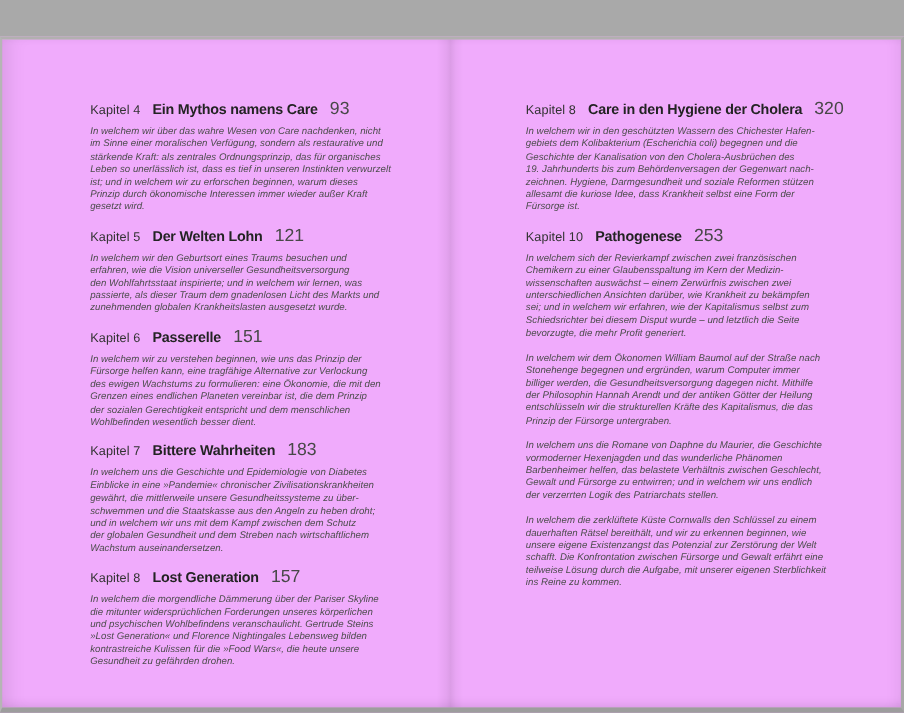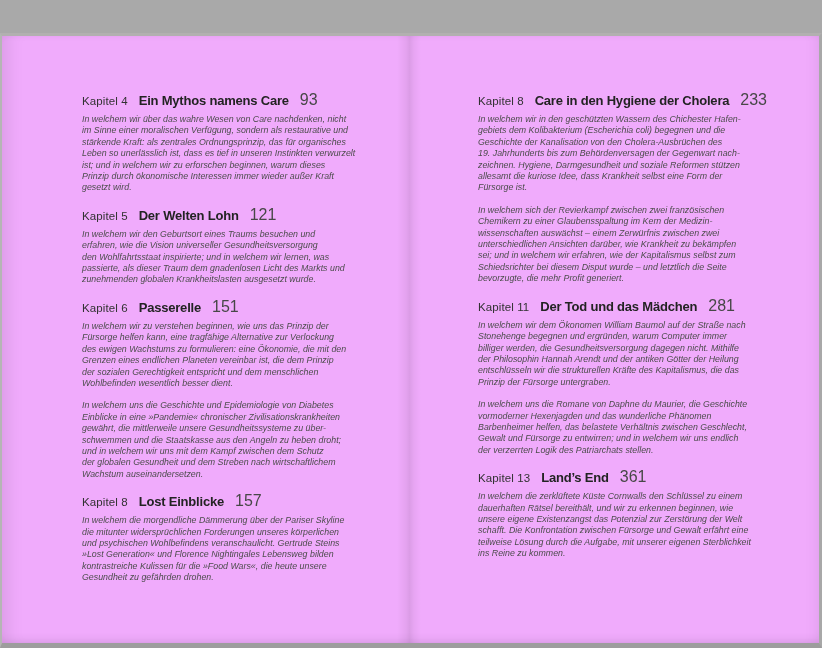--- a/index.html
+++ b/index.html
@@ -124,99 +124,99 @@
     </div>
     <p class="ch-desc">In welchem wir zu verstehen beginnen, wie uns das Prinzip der
 Fürsorge helfen kann, eine tragfähige Alternative zur Verlockung
 des ewigen Wachstums zu formulieren: eine Ökonomie, die mit den
 Grenzen eines endlichen Planeten vereinbar ist, die dem Prinzip
 der sozialen Gerechtigkeit entspricht und dem menschlichen
 Wohlbefinden wesentlich besser dient.</p>
   </div>
 
   <div class="chapter">
+    <div class="chapter-heading">
+      <span class="ch-label">Kapitel 7</span>
+      <span class="ch-title">Bittere Wahrheiten</span>
+      <span class="ch-page">183</span>
+    </div>
     <p class="ch-desc">In welchem uns die Geschichte und Epidemiologie von Diabetes
 Einblicke in eine »Pandemie« chronischer Zivilisationskrankheiten
 gewährt, die mittlerweile unsere Gesundheitssysteme zu über-
 schwemmen und die Staatskasse aus den Angeln zu heben droht;
 und in welchem wir uns mit dem Kampf zwischen dem Schutz
 der globalen Gesundheit und dem Streben nach wirtschaftlichem
 Wachstum auseinandersetzen.</p>
   </div>
 
   <div class="chapter">
     <div class="chapter-heading">
       <span class="ch-label">Kapitel 8</span>
-      <span class="ch-title">Lost Einblicke</span>
+      <span class="ch-title">Lost Generation</span>
       <span class="ch-page">157</span>
     </div>
     <p class="ch-desc">In welchem die morgendliche Dämmerung über der Pariser Skyline
 die mitunter widersprüchlichen Forderungen unseres körperlichen
 und psychischen Wohlbefindens veranschaulicht. Gertrude Steins
 »Lost Generation« und Florence Nightingales Lebensweg bilden
 kontrastreiche Kulissen für die »Food Wars«, die heute unsere
 Gesundheit zu gefährden drohen.</p>
   </div>
 </div>
   </div>
   <div class="page page-right">
     <div class="chapter-list">
   <div class="chapter">
     <div class="chapter-heading">
       <span class="ch-label">Kapitel 8</span>
       <span class="ch-title">Care in den Hygiene der Cholera</span>
-      <span class="ch-page">233</span>
+      <span class="ch-page">320</span>
     </div>
     <p class="ch-desc">In welchem wir in den geschützten Wassern des Chichester Hafen-
 gebiets dem Kolibakterium (Escherichia coli) begegnen und die
 Geschichte der Kanalisation von den Cholera-Ausbrüchen des
 19. Jahrhunderts bis zum Behördenversagen der Gegenwart nach-
 zeichnen. Hygiene, Darmgesundheit und soziale Reformen stützen
 allesamt die kuriose Idee, dass Krankheit selbst eine Form der
 Fürsorge ist.</p>
   </div>
 
   <div class="chapter">
+    <div class="chapter-heading">
+      <span class="ch-label">Kapitel 10</span>
+      <span class="ch-title">Pathogenese</span>
+      <span class="ch-page">253</span>
+    </div>
     <p class="ch-desc">In welchem sich der Revierkampf zwischen zwei französischen
 Chemikern zu einer Glaubensspaltung im Kern der Medizin-
 wissenschaften auswächst – einem Zerwürfnis zwischen zwei
 unterschiedlichen Ansichten darüber, wie Krankheit zu bekämpfen
 sei; und in welchem wir erfahren, wie der Kapitalismus selbst zum
 Schiedsrichter bei diesem Disput wurde – und letztlich die Seite
 bevorzugte, die mehr Profit generiert.</p>
   </div>
 
   <div class="chapter">
-    <div class="chapter-heading">
-      <span class="ch-label">Kapitel 11</span>
-      <span class="ch-title">Der Tod und das Mädchen</span>
-      <span class="ch-page">281</span>
-    </div>
     <p class="ch-desc">In welchem wir dem Ökonomen William Baumol auf der Straße nach
 Stonehenge begegnen und ergründen, warum Computer immer
 billiger werden, die Gesundheitsversorgung dagegen nicht. Mithilfe
 der Philosophin Hannah Arendt und der antiken Götter der Heilung
 entschlüsseln wir die strukturellen Kräfte des Kapitalismus, die das
 Prinzip der Fürsorge untergraben.</p>
   </div>
 
   <div class="chapter">
     <p class="ch-desc">In welchem uns die Romane von Daphne du Maurier, die Geschichte
 vormoderner Hexenjagden und das wunderliche Phänomen
 Barbenheimer helfen, das belastete Verhältnis zwischen Geschlecht,
 Gewalt und Fürsorge zu entwirren; und in welchem wir uns endlich
 der verzerrten Logik des Patriarchats stellen.</p>
   </div>
 
   <div class="chapter">
-    <div class="chapter-heading">
-      <span class="ch-label">Kapitel 13</span>
-      <span class="ch-title">Land’s End</span>
-      <span class="ch-page">361</span>
-    </div>
     <p class="ch-desc">In welchem die zerklüftete Küste Cornwalls den Schlüssel zu einem
 dauerhaften Rätsel bereithält, und wir zu erkennen beginnen, wie
 unsere eigene Existenzangst das Potenzial zur Zerstörung der Welt
 schafft. Die Konfrontation zwischen Fürsorge und Gewalt erfährt eine
 teilweise Lösung durch die Aufgabe, mit unserer eigenen Sterblichkeit
 ins Reine zu kommen.</p>
   </div>
 </div>
   </div>
   <div class="gutter"></div>

